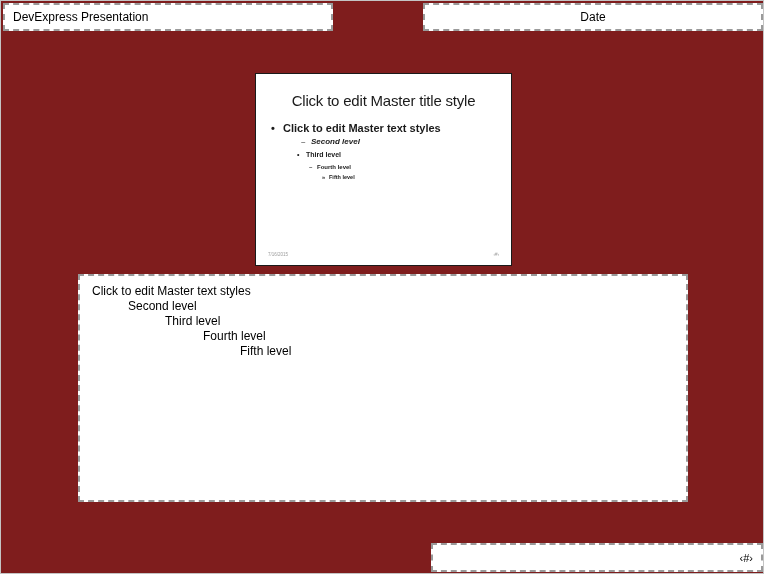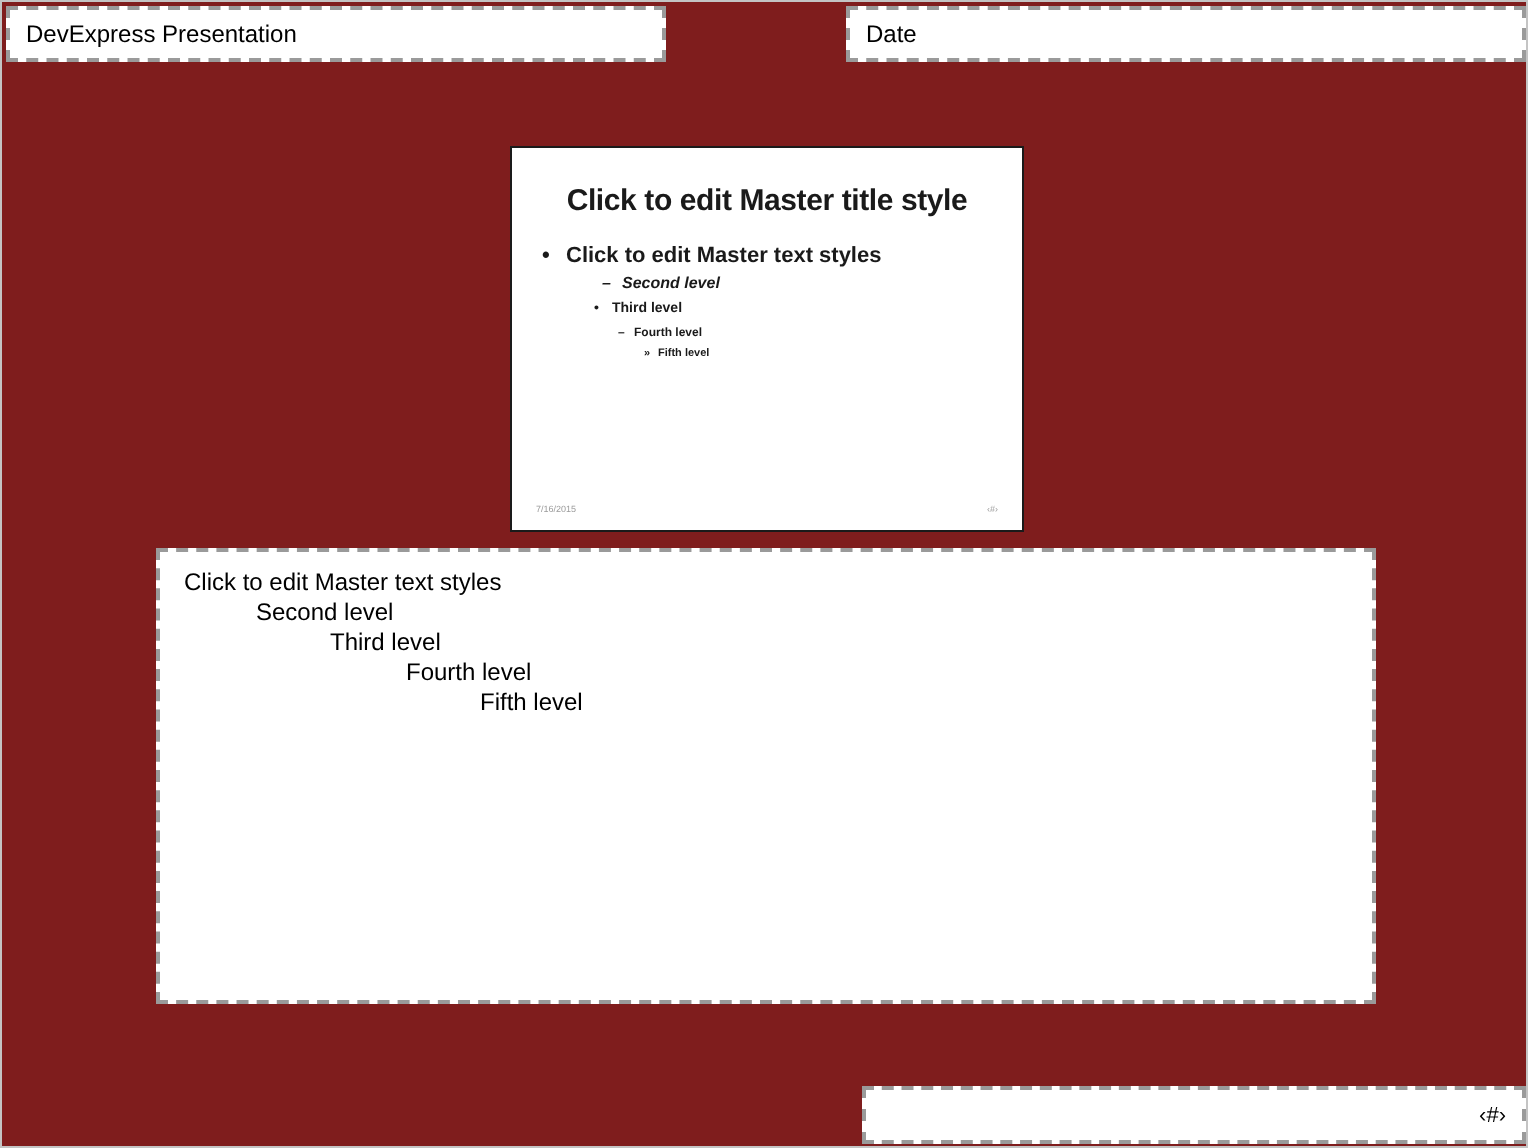--- a/index.html
+++ b/index.html
@@ -20,37 +20,37 @@
   .ph {
     position: absolute;
     border: 2px dashed #9a9a9a;
     background: #ffffff;
     display: flex;
     align-items: center;
     font-size: 12px;
     color: #000000;
   }
   .ph-header   { left: 2px;   top: 2px;   width: 330px; height: 28px; padding: 0 8px; }
-  .ph-date     { left: 422px; top: 2px;   width: 340px; height: 28px; padding: 0 8px; justify-content: flex-start; }
+  .ph-date     { left: 422px; top: 2px;   width: 340px; height: 28px; padding: 0 8px; justify-content: center; }
   .ph-footer   { left: 2px;   top: 542px; width: 330px; height: 29px; padding: 0 8px; }
   .ph-number   { left: 430px; top: 542px; width: 332px; height: 29px; padding: 0 8px; justify-content: flex-end; font-size: 11px; }
 
   
   .thumb {
     position: absolute; left: 254px; top: 72px;
     width: 257px; height: 193px;
     background: #ffffff;
     border: 1px solid #1a1a1a;
   }
   .thumb-title {
     position: absolute; left: 0; top: 18px;
     width: 100%;
     text-align: center;
     font-size: 15px;
-    font-weight: bold;
+    font-weight: normal;
     color: #1a1a1a;
     letter-spacing: -0.2px;
   }
   .t-line { position: absolute; white-space: nowrap; color: #1a1a1a; font-weight: 600; }
   .t-line .b { display: inline-block; }
   .t0 { top: 48px;  left: 15px; font-size: 11px; }   .t0 .b { width: 12px; }
   .t1 { top: 63px;  left: 45px; font-size: 8px; font-style: italic; }   .t1 .b { width: 10px; }
   .t2 { top: 77px;  left: 41px; font-size: 7px; }   .t2 .b { width: 9px; }
   .t3 { top: 90px;  left: 53px; font-size: 6px; }   .t3 .b { width: 8px; }
   .t4 { top: 100px; left: 66px; font-size: 5.5px; } .t4 .b { width: 7px; }

